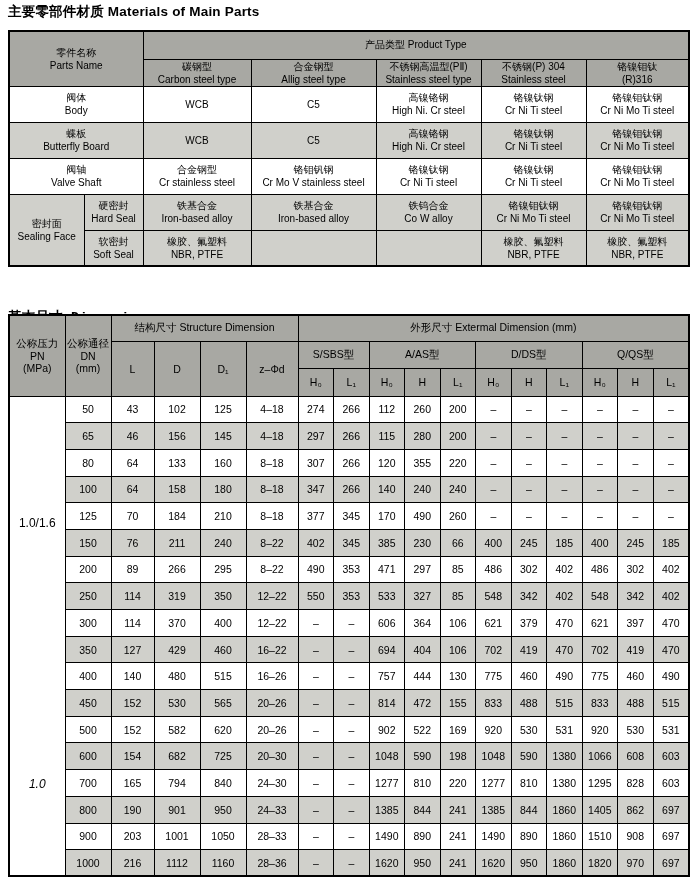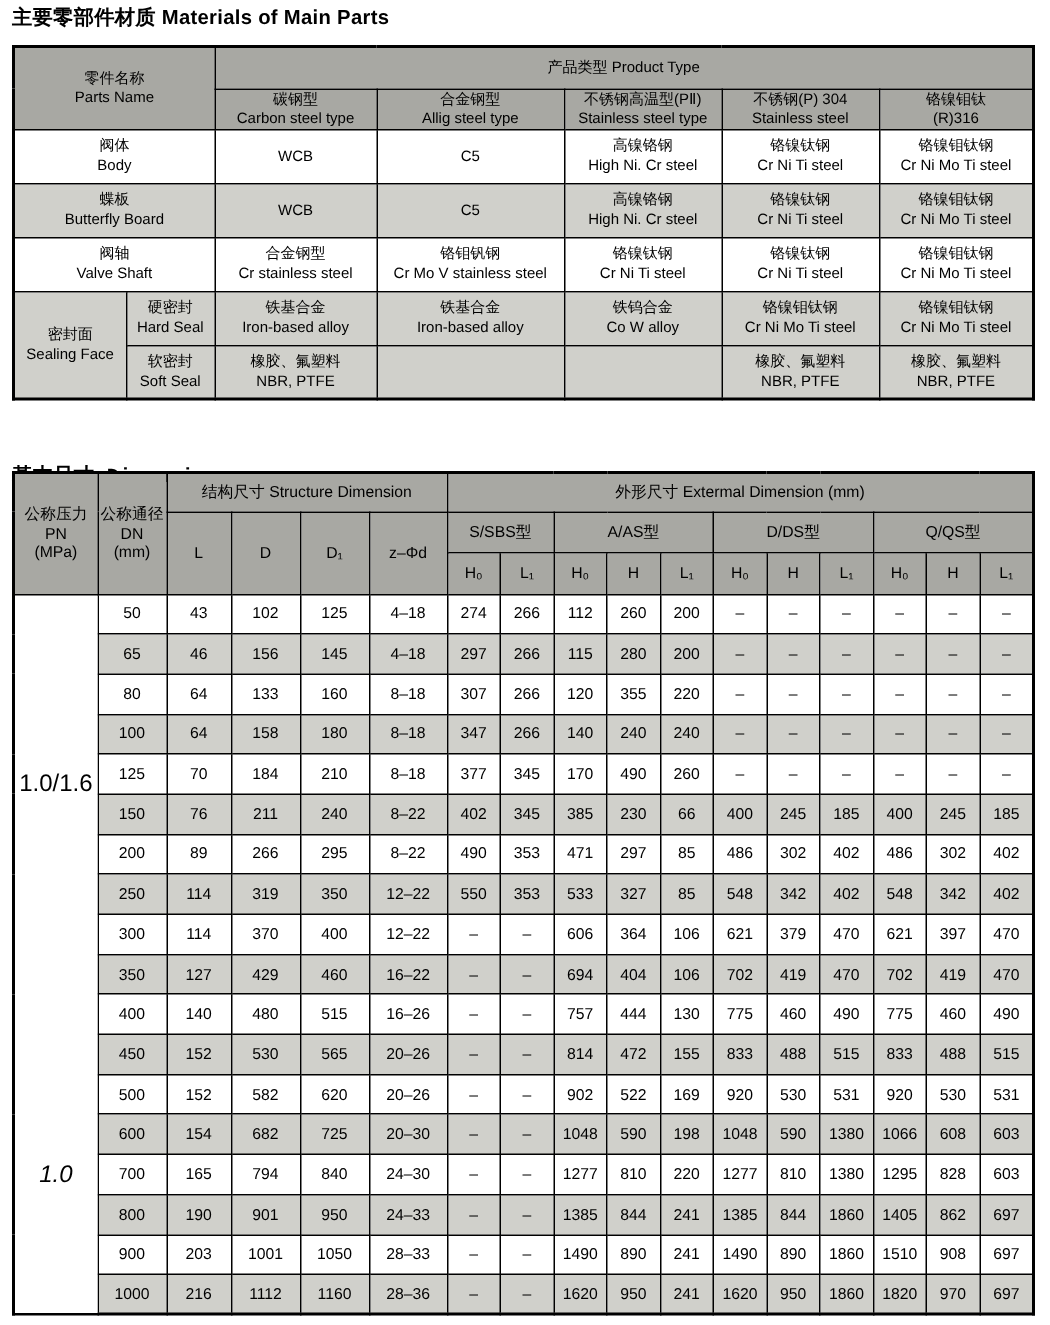--- a/index.html
+++ b/index.html
@@ -39,21 +39,21 @@
   #materials-table tr.mrow{height:36px;}
 
   
   #dimensions-table td{font-size:10.5px;}
   #dimensions-table .l1,#dimensions-table .l2,#dimensions-table .l3{display:block;line-height:12.5px;}
   #dimensions-table tr.dh1{height:26px;}
   #dimensions-table tr.dh2{height:27px;}
   #dimensions-table tr.dh3{height:28px;}
   #dim-body tr{height:26.7px;}
   td.pn{background:#fff;position:relative;}
-  .pn-label{position:absolute;left:0;right:0;text-align:center;transform:translateY(-50%);font-size:16px;}
+  .pn-label{position:absolute;left:0;right:0;text-align:center;transform:translateY(-50%);font-size:12px;}
   .pn-label-0{top:26.5%;}
   .pn-label-1{top:81%;font-style:italic;}
 </style>
 </head>
 <body>
 
 <div class="page">
 
   <div class="sec-title" id="materials-title">主要零部件材质 Materials of Main Parts</div>
 

